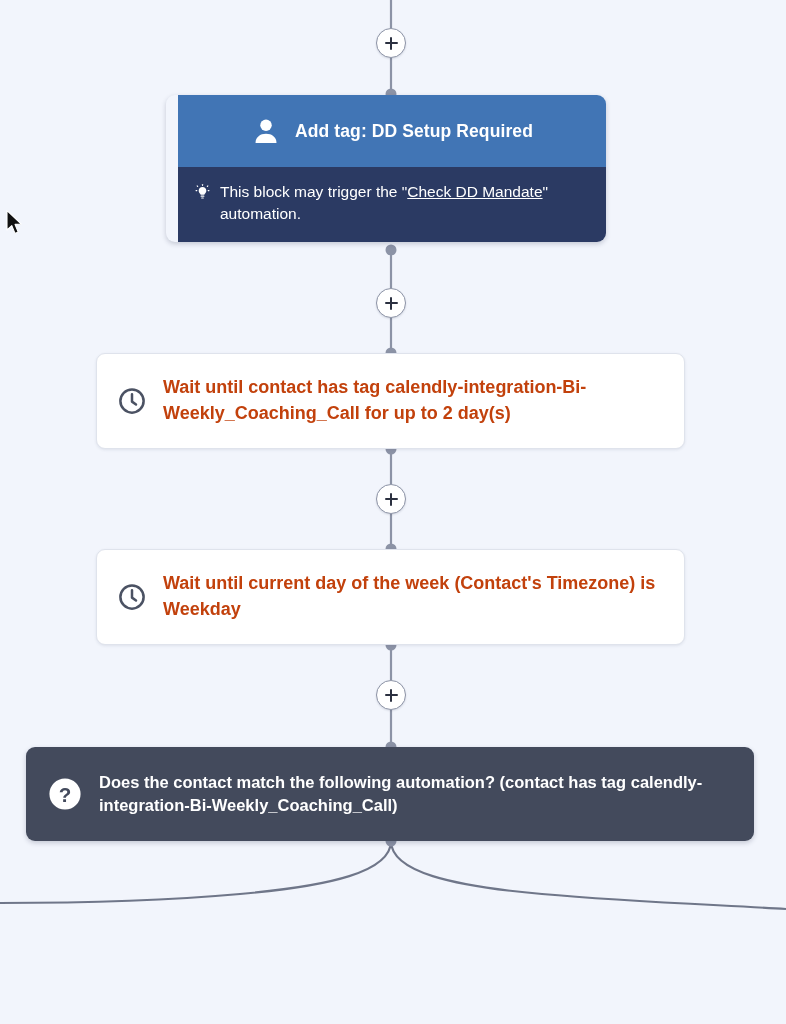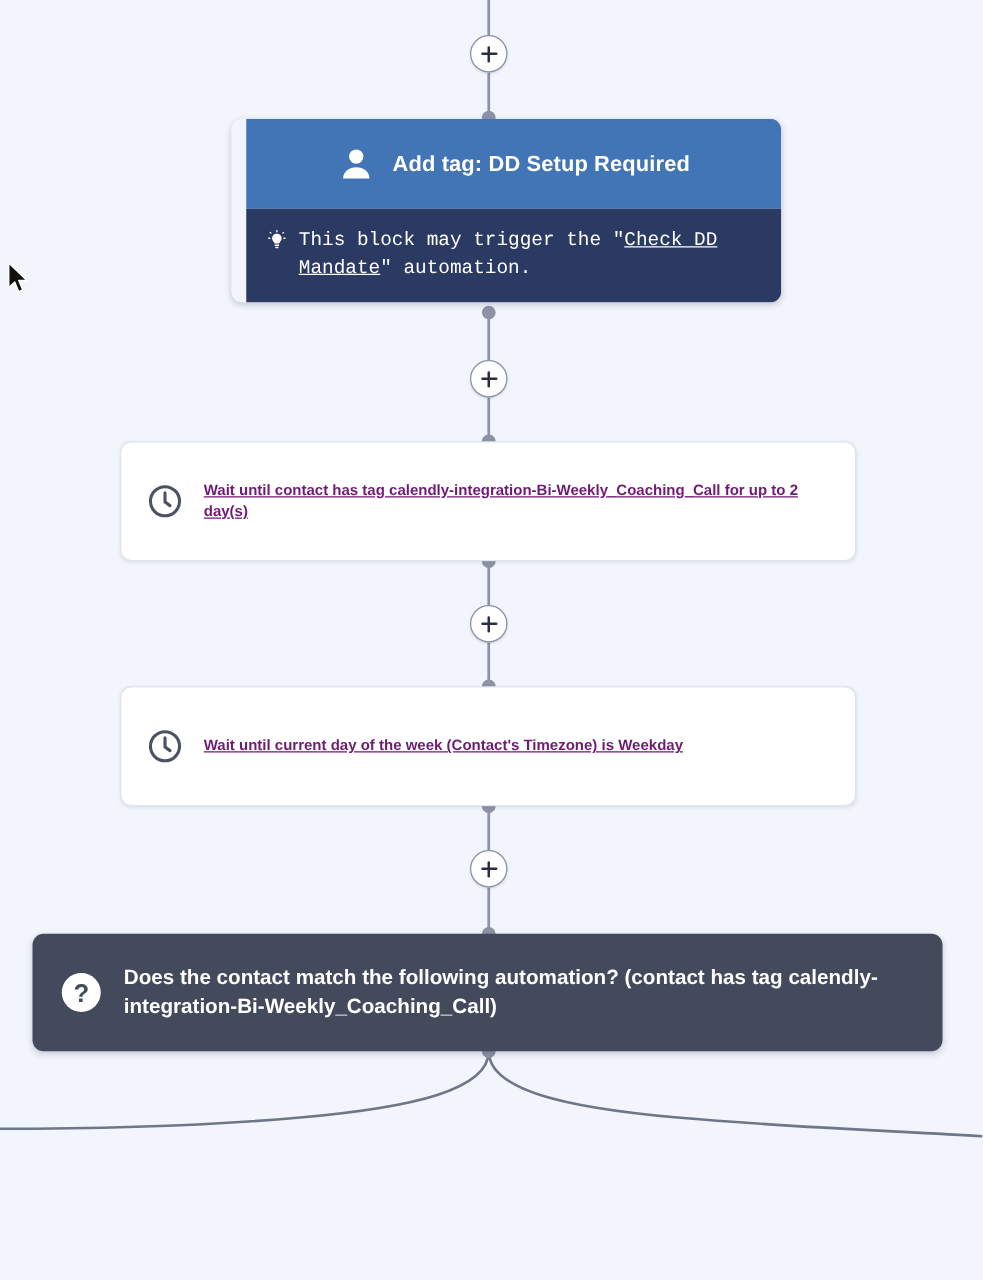--- a/index.html
+++ b/index.html
@@ -69,21 +69,21 @@
 
   
   .node {
     position: absolute;
     box-sizing: border-box;
     z-index: 3;
   }
 
   
   .action-block {
-    left: 185px;
+    left: 166px;
     top: 95px;
     width: 440px;
     border-radius: 9px;
     overflow: hidden;
     box-shadow: 0 2px 5px rgba(35,45,75,.22);
     padding-left: 12px;
   }
   .action-head {
     background: #4175b5;
     height: 72px;
@@ -103,21 +103,20 @@
   }
   .person-icon { width: 30px; height: 30px; display:block; flex: none; }
 
   .action-note {
     background: #2b3a63;
     padding: 14px 18px 16px 16px;
     display: flex;
     align-items: flex-start;
     gap: 9px;
     box-sizing: border-box;
-    font-family: Liberation Mono, monospace;
   }
   .bulb-icon { width: 17px; height: 17px; display:block; flex:none; margin-top: 3px; }
   .action-note .note-text {
     color: #ffffff;
     font-size: 15.5px;
     line-height: 1.45;
     font-weight: normal;
   }
   .action-note .note-text a,
   .action-note .note-text .lnk {
@@ -137,25 +136,24 @@
     display: flex;
     align-items: center;
     gap: 16px;
     padding: 16px 22px 16px 20px;
     box-sizing: border-box;
   }
   .wait-1 { top: 353px; height: 96px; }
   .wait-2 { top: 549px; height: 96px; }
   .clock-icon { width: 30px; height: 30px; display:block; flex:none; }
   .wait-block .wait-text {
-    color: #701a75;
-    font-size: 12px;
+    color: #c2410c;
+    font-size: 18px;
     font-weight: bold;
     line-height: 1.42;
-    text-decoration: underline;
   }
 
   
   .cond-block {
     left: 26px;
     top: 747px;
     width: 728px;
     height: 94px;
     background: #434a5c;
     border-radius: 9px;

